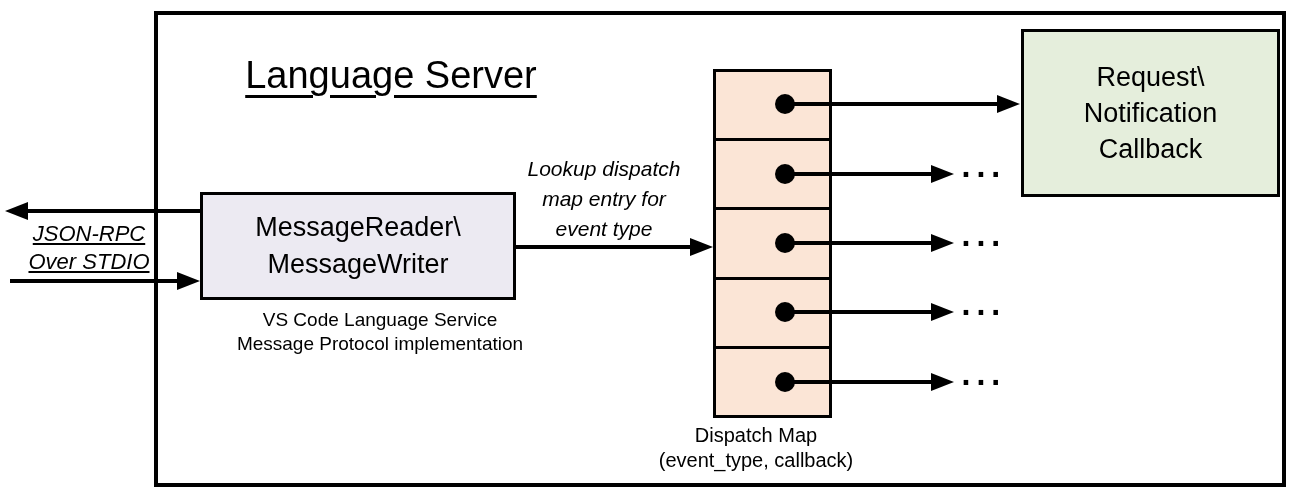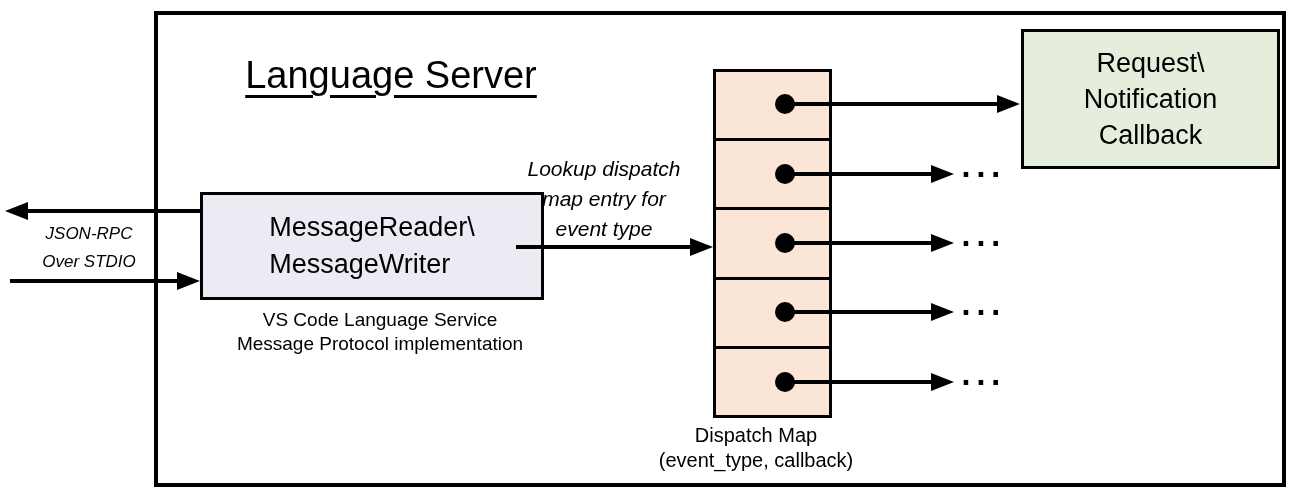--- a/index.html
+++ b/index.html
@@ -28,28 +28,29 @@
     font-size: 38px;
     text-decoration: underline;
     text-decoration-thickness: 3px;
     text-underline-offset: 7px;
   }
 
   .io-label {
     left: 18px; top: 220px; width: 142px;
     text-align: center;
     font-style: italic;
-    font-size: 17px; line-height: 28px;
+    font-size: 22px; line-height: 28px; text-decoration: underline;
   }
 
   .reader-box {
-    left: 200px; top: 192px; width: 344px; height: 108px;
+    left: 200px; top: 192px; width: 316px; height: 108px;
     background: #eceaf2;
     border: 3px solid #000;
     display: flex; align-items: center; justify-content: center;
+    text-align: center;
     font-size: 27px; line-height: 37px;
   }
 
   .reader-caption {
     left: 200px; top: 308px; width: 360px;
     text-align: center;
     font-size: 19px; line-height: 24px;
   }
 
   .lookup-label {
@@ -75,21 +76,21 @@
   .map-cell { flex: 1; border-bottom: 3px solid #000; }
   .map-cell:last-child { border-bottom: none; }
 
   .map-caption {
     left: 630px; top: 423px; width: 252px;
     text-align: center;
     font-size: 20px; line-height: 25px;
   }
 
   .callback-box {
-    left: 1021px; top: 29px; width: 259px; height: 140px;
+    left: 1021px; top: 29px; width: 259px; height: 168px;
     background: #e5eedc;
     border: 3px solid #000;
     display: flex; align-items: center; justify-content: center;
     text-align: center;
     font-size: 27px; line-height: 36px;
   }
 
   .note {
     left: 1018px; top: 186px; width: 270px;
     text-align: center;

